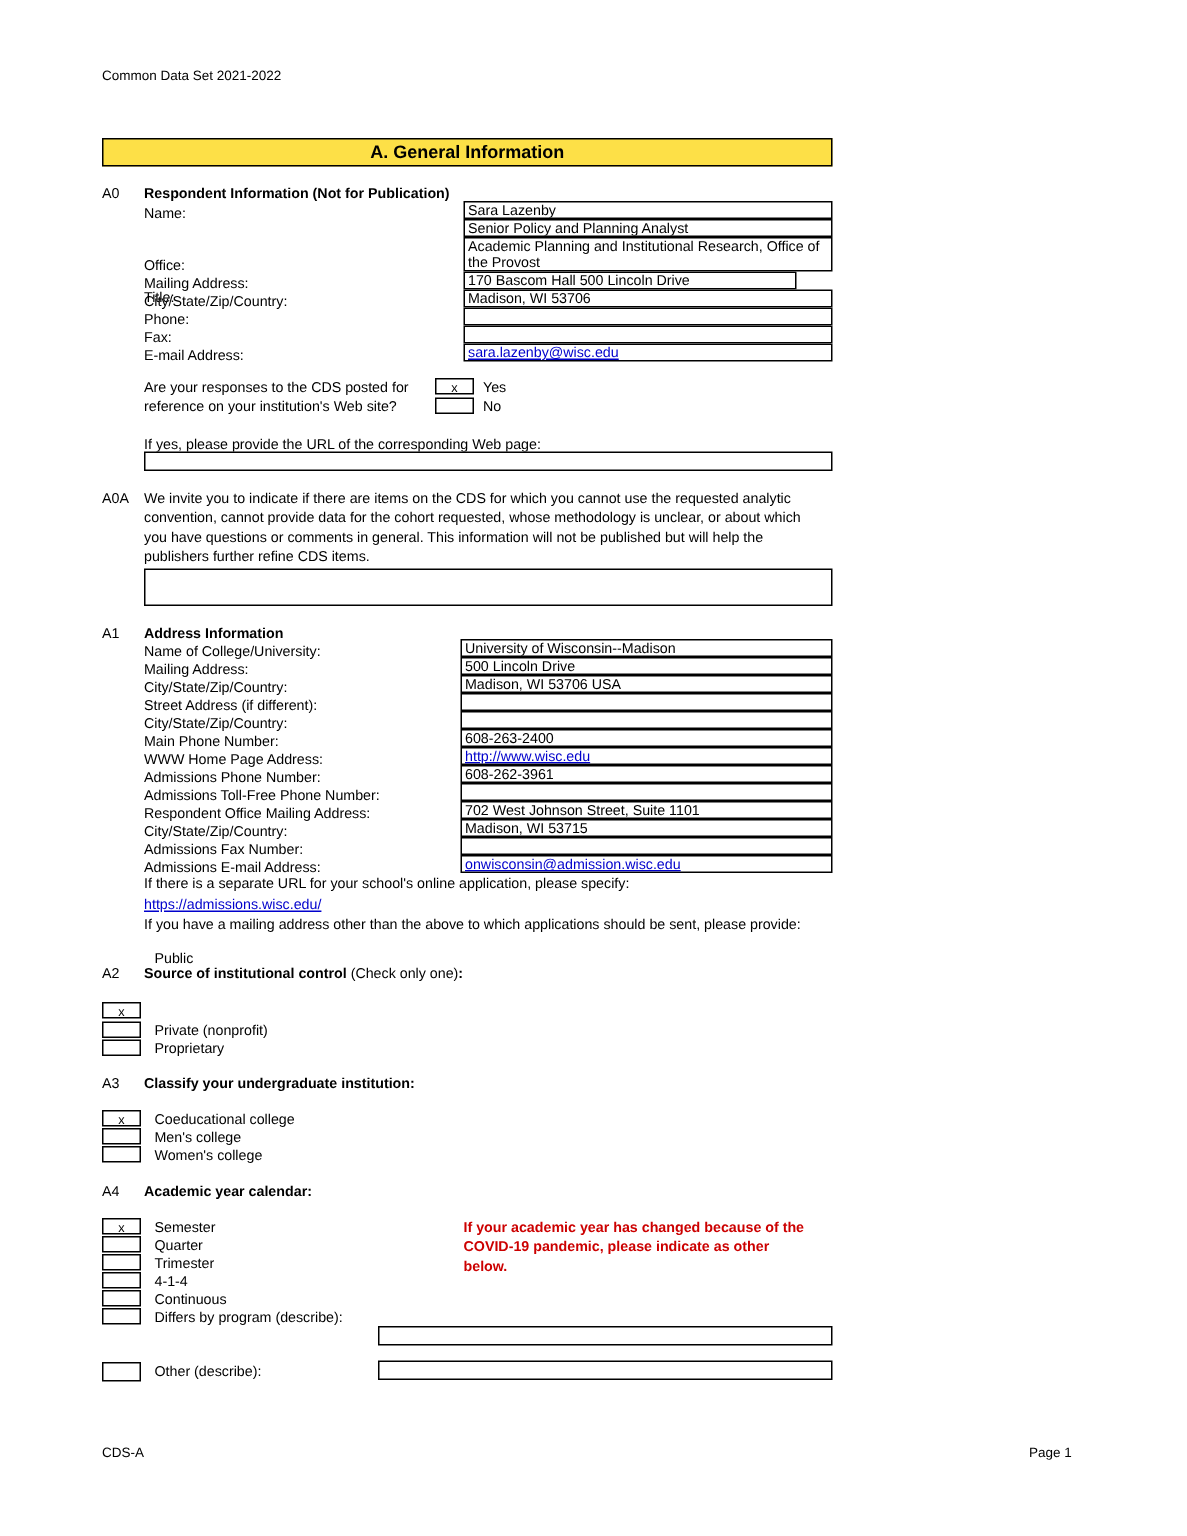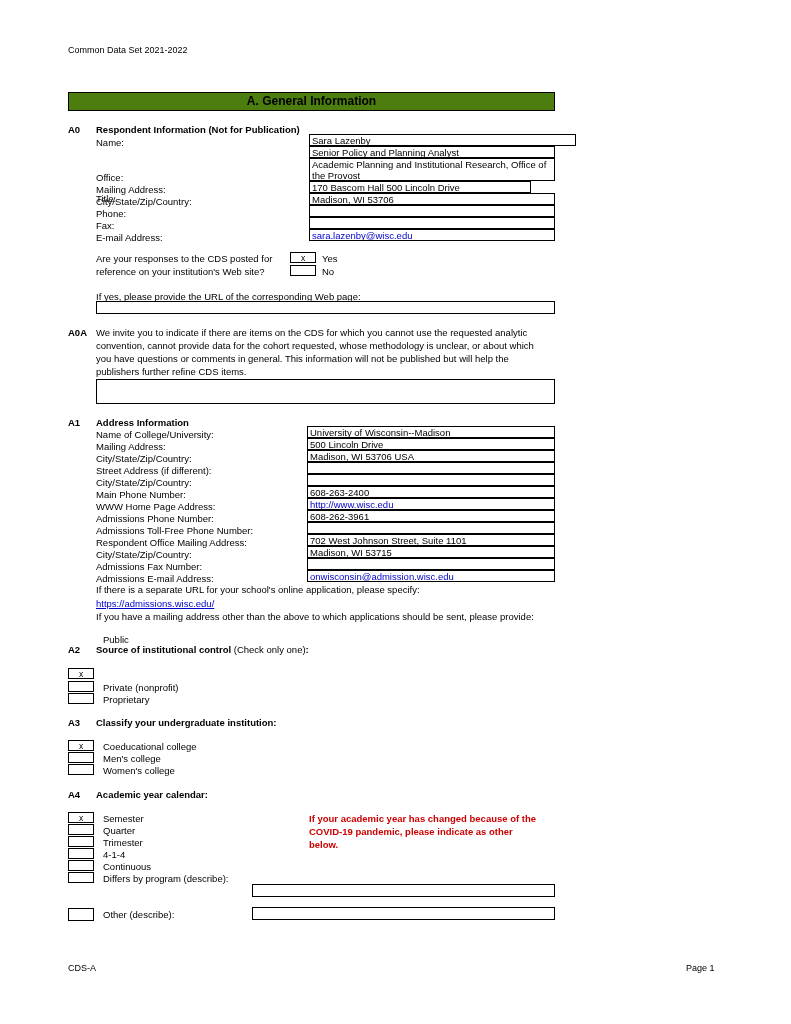--- a/index.html
+++ b/index.html
@@ -27,31 +27,31 @@
     top: 45px;
     left: 68px;
     font-size: 9px;
   }
   .title-bar {
     position: absolute;
     top: 92px;
     left: 68px;
     width: 487px;
     height: 19px;
-    background: #4d7c0f;
+    background: #fde047;
     border: 1px solid #000;
     box-sizing: border-box;
     text-align: center;
     font-weight: bold;
     font-size: 12px;
     line-height: 17px;
   }
   .sec-label {
     position: absolute;
-    font-weight: bold;
+    font-weight: normal;
     font-size: 9.5px;
   }
   .lbl {
     position: absolute;
     font-size: 9.5px;
     white-space: nowrap;
   }
   .bold { font-weight: bold; }
   .normalw { font-weight: normal; }
   .field {
@@ -118,21 +118,21 @@
 
   <div class="lbl" style="top:137px; left:96px;">Name:</div>
   <div class="lbl" style="top:149px; left:96px;margin-top:44px;">Title:</div>
   <div class="lbl" style="top:172px; left:96px;">Office:</div>
   <div class="lbl" style="top:184px; left:96px;">Mailing Address:</div>
   <div class="lbl" style="top:196px; left:96px;">City/State/Zip/Country:</div>
   <div class="lbl" style="top:208px; left:96px;">Phone:</div>
   <div class="lbl" style="top:220px; left:96px;">Fax:</div>
   <div class="lbl" style="top:232px; left:96px;">E-mail Address:</div>
 
-  <div class="field" style="top:134px; left:309px; width:267px; height:12px;">Sara Lazenby</div>
+  <div class="field" style="top:134px; left:309px; width:246px; height:12px;">Sara Lazenby</div>
   <div class="field" style="top:146px; left:309px; width:246px; height:12px;">Senior Policy and Planning Analyst</div>
   <div class="field" style="top:158px; left:309px; width:246px; height:23px;">Academic Planning and Institutional Research, Office of the Provost</div>
   <div class="field" style="top:181px; left:309px; width:222px; height:12px;">170 Bascom Hall 500 Lincoln Drive</div>
   <div class="field" style="top:193px; left:309px; width:246px; height:12px;">Madison, WI 53706</div>
   <div class="field" style="top:205px; left:309px; width:246px; height:12px;"></div>
   <div class="field" style="top:217px; left:309px; width:246px; height:12px;"></div>
   <div class="field linkfield" style="top:229px; left:309px; width:246px; height:12px;">sara.lazenby@wisc.edu</div>
 
   <div class="lbl" style="top:253px; left:96px;">Are your responses to the CDS posted for</div>
   <div class="lbl" style="top:266px; left:96px;">reference on your institution's Web site?</div>

